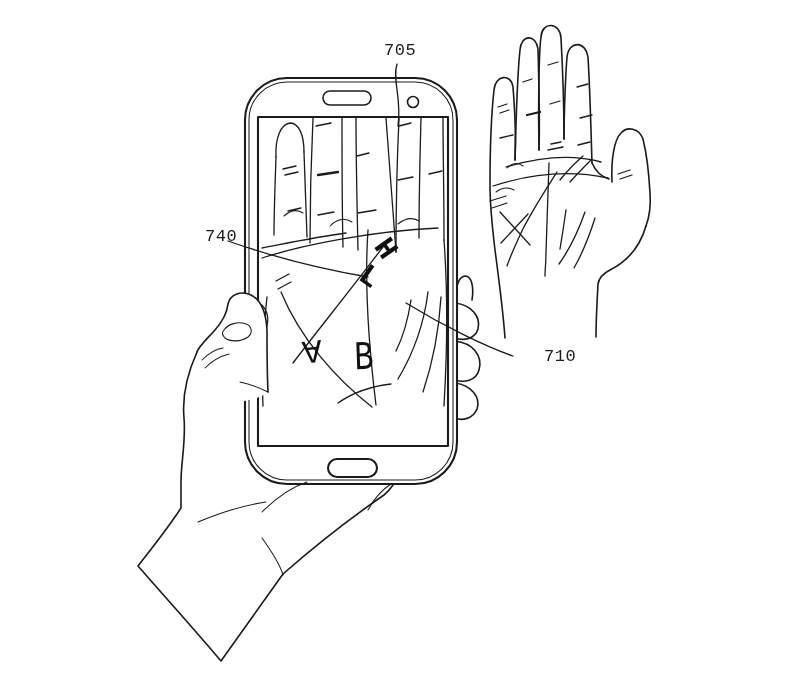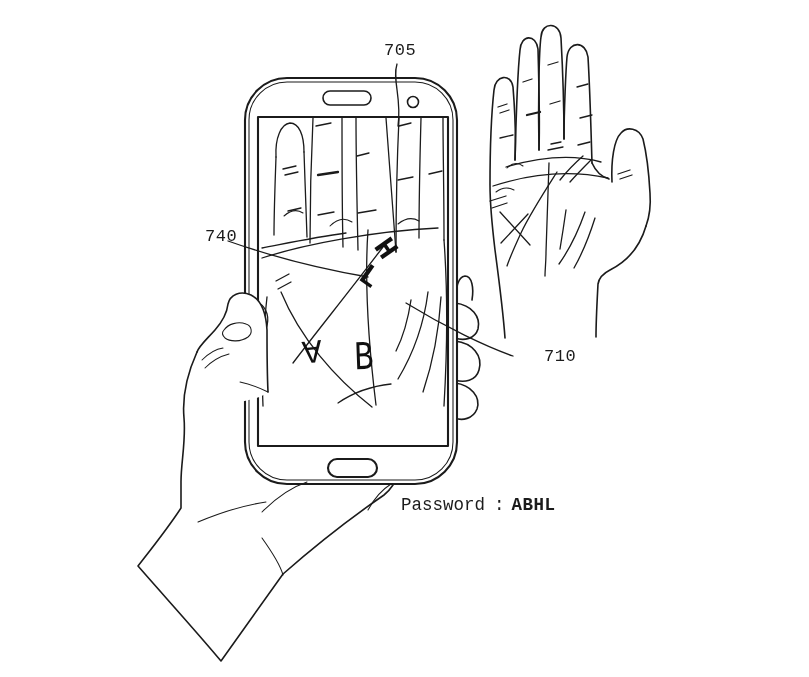--- a/index.html
+++ b/index.html
@@ -182,16 +182,13 @@
 
   <div class="ref-label" style="left:384px;top:41px;">705</div>
   <div class="ref-label" style="left:189px;top:227px;margin-left:16px;">740</div>
   <div class="ref-label" style="left:516px;top:347px;margin-left:28px;">710</div>
 
   <div class="screen-letter letter-a">A</div>
   <div class="screen-letter letter-b">B</div>
   <div class="screen-letter letter-h">H</div>
   <div class="screen-letter letter-l">L</div>
 
-  <div class="caption">
-    <span>Password</span><span class="sep">:</span><span class="value">ABHL</span>
-  </div>
 </div>
 
 </body></html>

